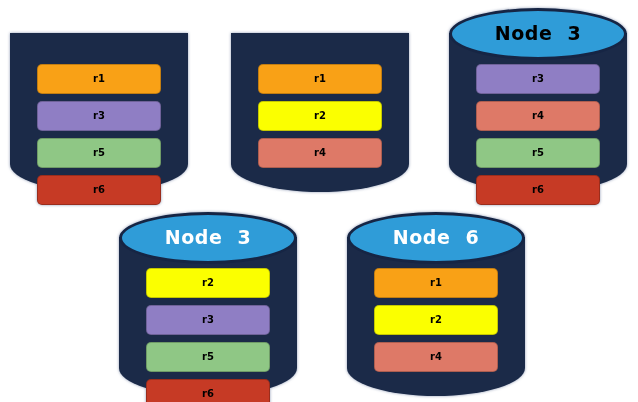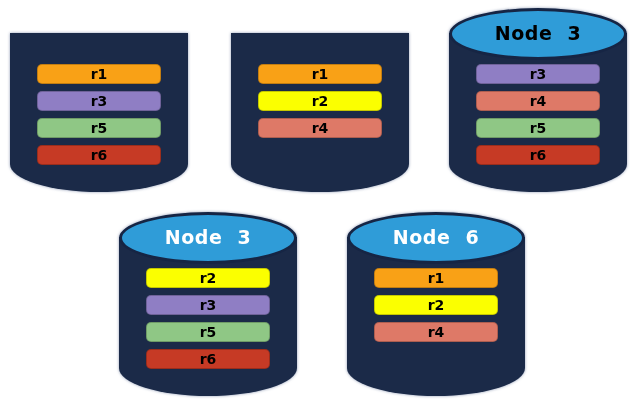--- a/index.html
+++ b/index.html
@@ -55,28 +55,28 @@
     position: absolute;
     top: 56px;
     left: 50%;
     transform: translateX(-50%);
     width: 124px;
     display: flex;
     flex-direction: column;
     gap: 7px;
   }
   .bar {
-    height: 20px;
+    height: 30px;
     box-sizing: border-box;
     border-radius: 5px;
     border: 1px solid rgba(0, 0, 0, 0.22);
     display: flex;
     align-items: center;
     justify-content: center;
-    font-size: 14px;
+    font-size: 10px;
     font-weight: bold;
     line-height: 1;
   }
 </style>
 </head>
 <body>
 
 <div class="canvas" id="canvas" style="background: rgb(255, 255, 255);">
     <div class="node" style="left: 10px; top: 8px;">
     <div class="cyl-body" style="background: rgb(27, 42, 72);"></div>

